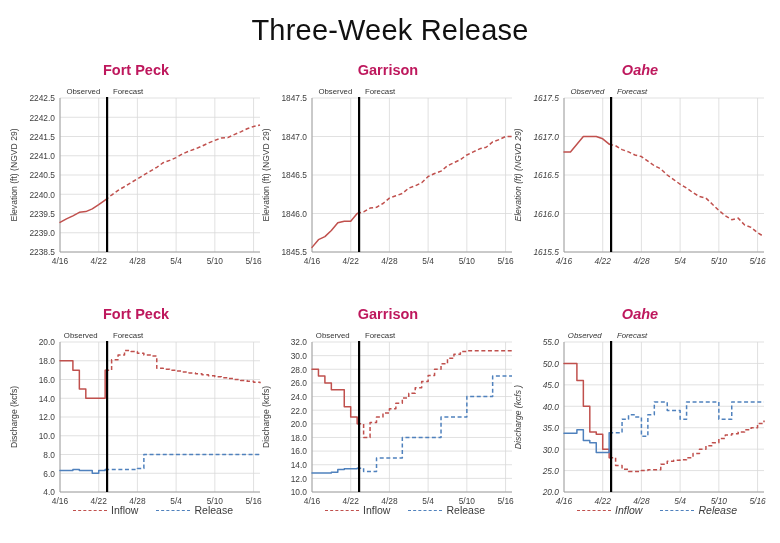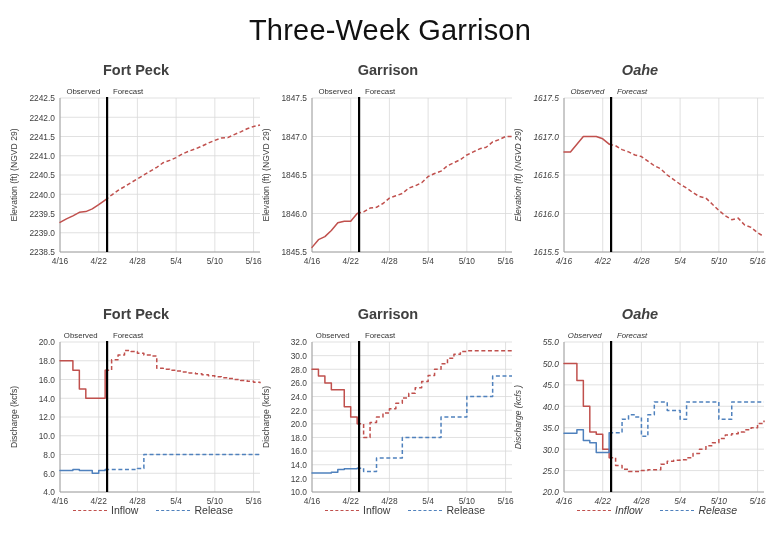--- a/index.html
+++ b/index.html
@@ -38,21 +38,21 @@
   .col3 { left: 512px; font-style: italic; }
 
   .panel-title {
     position: absolute;
     top: 0px;
     left: 0;
     width: 256px;
     text-align: center;
     font-size: 14.5px;
     font-weight: bold;
-    color: #404040;
+    color: #be185d;
   }
   .plot-wrap {
     position: absolute;
     left: 0;
     top: 22px;
     width: 256px;
     height: 190px;
   }
   .row2 .plot-wrap { height: 186px; }
   .plot-svg { display: block; }
@@ -78,21 +78,21 @@
     width: 34px;
     height: 0;
     border-top-width: 1.6px;
     border-top-style: dashed;
   }
   .legend-label { font-size: 10.5px; }
 </style>
 </head>
 <body>
 
-<div id="page-title">Three-Week Garrison</div>
+<div id="page-title">Three-Week Release</div>
 
 <div class="chart-panel row1 col1">
   <div class="panel-title">Fort Peck</div>
   <div class="plot-wrap">
       <svg width="256" height="190" class="plot-svg">
         <line x1="52" y1="168" x2="252" y2="168" stroke="#D9D9D9" stroke-width="0.8"></line>
         <line x1="52" y1="148.75" x2="252" y2="148.75" stroke="#D9D9D9" stroke-width="0.8"></line>
         <line x1="52" y1="129.5" x2="252" y2="129.5" stroke="#D9D9D9" stroke-width="0.8"></line>
         <line x1="52" y1="110.25" x2="252" y2="110.25" stroke="#D9D9D9" stroke-width="0.8"></line>
         <line x1="52" y1="91" x2="252" y2="91" stroke="#D9D9D9" stroke-width="0.8"></line>

